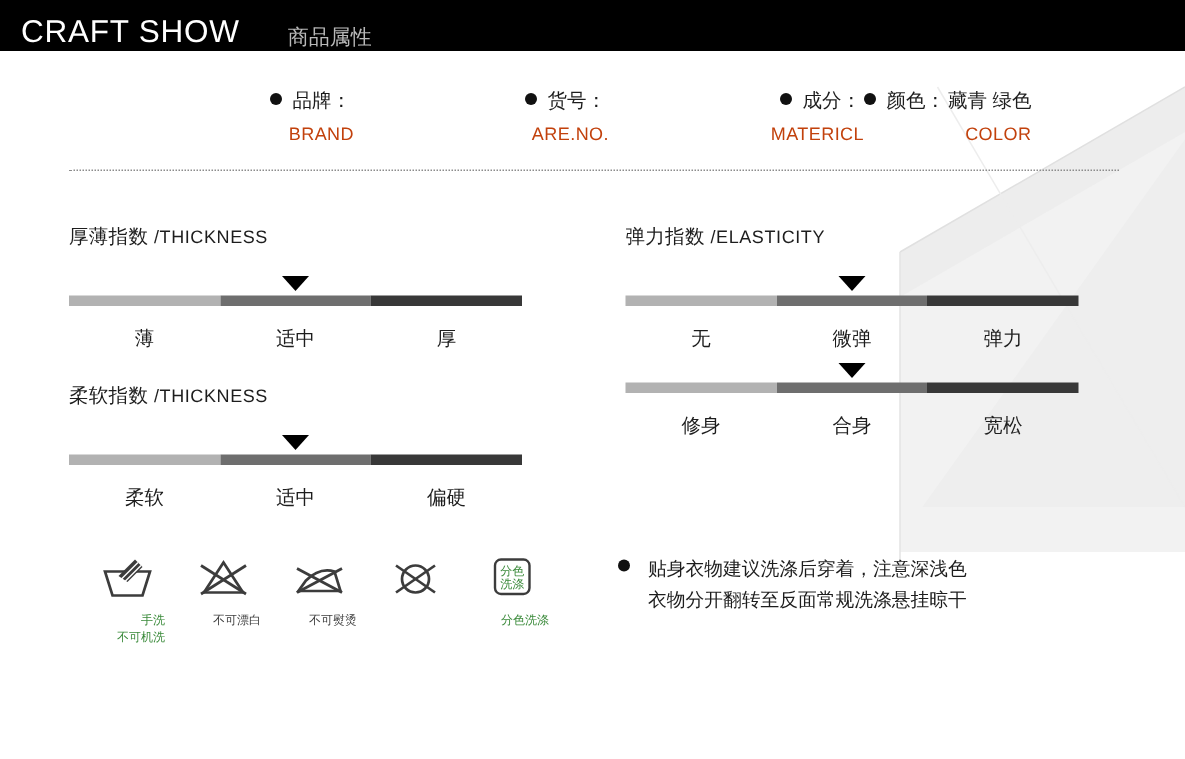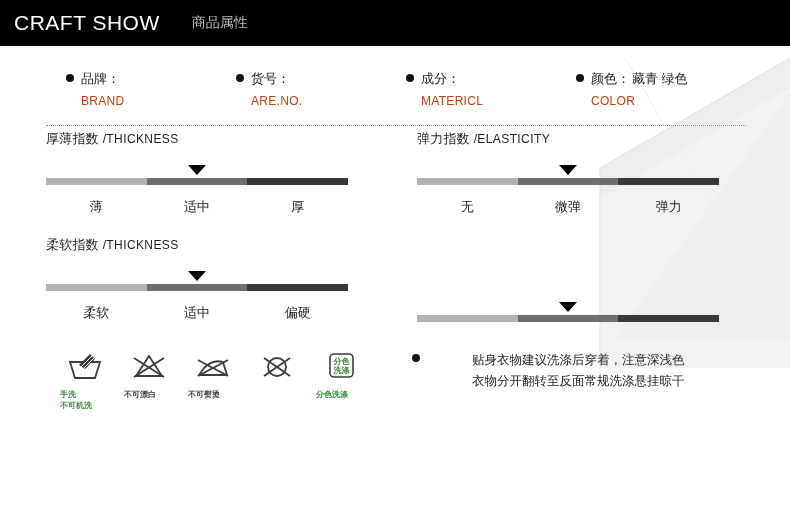--- a/index.html
+++ b/index.html
@@ -7,24 +7,24 @@
   body {
     font-family:"Liberation Sans","DejaVu Sans",sans-serif;
     background:#ffffff;
     color:#222;
     position:relative;
     overflow:hidden;
   }
 
   
   .header {
-    height:46px;
+    height:34px;
     background:#000000;
     display:flex;
-    align-items:center;
+    align-items:flex-end;
     padding-left:14px;
     position:relative;
     z-index:5;
   }
   .header-title {
     color:#ffffff;
     font-size:21px;
     letter-spacing:0.5px;
     font-weight:400;
   }
@@ -43,20 +43,21 @@
 
   
   .attr-row {
     display:flex;
     margin-top:26px;
     padding-left:20px;
   }
   .attr {
     width:170px;
     flex:none;
+    text-align:right;
   }
   .attr.wide { width:auto; }
   .attr-cn {
     font-size:13px;
     color:#1d1d1d;
     white-space:nowrap;
     line-height:1.1;
   }
   .dot {
     display:inline-block;
@@ -80,22 +81,21 @@
     margin-top:17px;
     height:1px;
     border-top:1px dotted #8c8c8c;
     width:700px;
   }
 
   
   .index-grid {
     display:flex;
     flex-wrap:wrap;
-    margin-top:4px;
-    align-items:flex-end;
+    margin-top:35px;
   }
   .index-block {
     width:50%;
     padding-right:36px;
     margin-bottom:20px;
   }
   .index-block:nth-child(even) { padding-right:0; padding-left:22px; }
   .index-title {
     font-size:13px;
     color:#1d1d1d;
@@ -135,22 +135,21 @@
 
   
   .care-row {
     display:flex;
     margin-top:4px;
     padding-left:14px;
   }
   .care-icons { display:flex; gap:14px; }
   .care-item {
     width:50px;
-    text-align:left;
-    font-weight:bold;
+    text-align:right;
   }
   .care-glyph {
     height:40px;
     display:flex;
     align-items:center;
     justify-content:center;
   }
   .care-label {
     font-size:8px;
     color:#3c3c3c;
@@ -158,21 +157,20 @@
     margin-top:4px;
     white-space:pre-line;
   }
   .care-label.green { color:#3a8a3a; }
 
   .care-note {
     margin-left:46px;
     display:flex;
     align-items:flex-start;
     padding-top:4px;
-    gap:40px;
   }
   .care-note .dot { margin-top:4px; margin-right:12px; }
   .care-note-text {
     font-size:12.5px;
     line-height:1.65;
     color:#1d1d1d;
   }
 </style>
 </head>
 <body>
@@ -293,20 +291,25 @@
 
     <div class="index-block">
       <div class="bar-wrap">
         <div class="marker"></div>
         <div class="bar">
           <div class="seg s1"></div>
           <div class="seg s2"></div>
           <div class="seg s3"></div>
         </div>
       </div>
+      <div class="bar-labels">
+        <span>修身</span>
+        <span>合身</span>
+        <span>宽松</span>
+      </div>
     </div>
 
   </div>
 
   <div class="care-row">
 
     <div class="care-icons">
 
       <div class="care-item">
         <div class="care-glyph">

